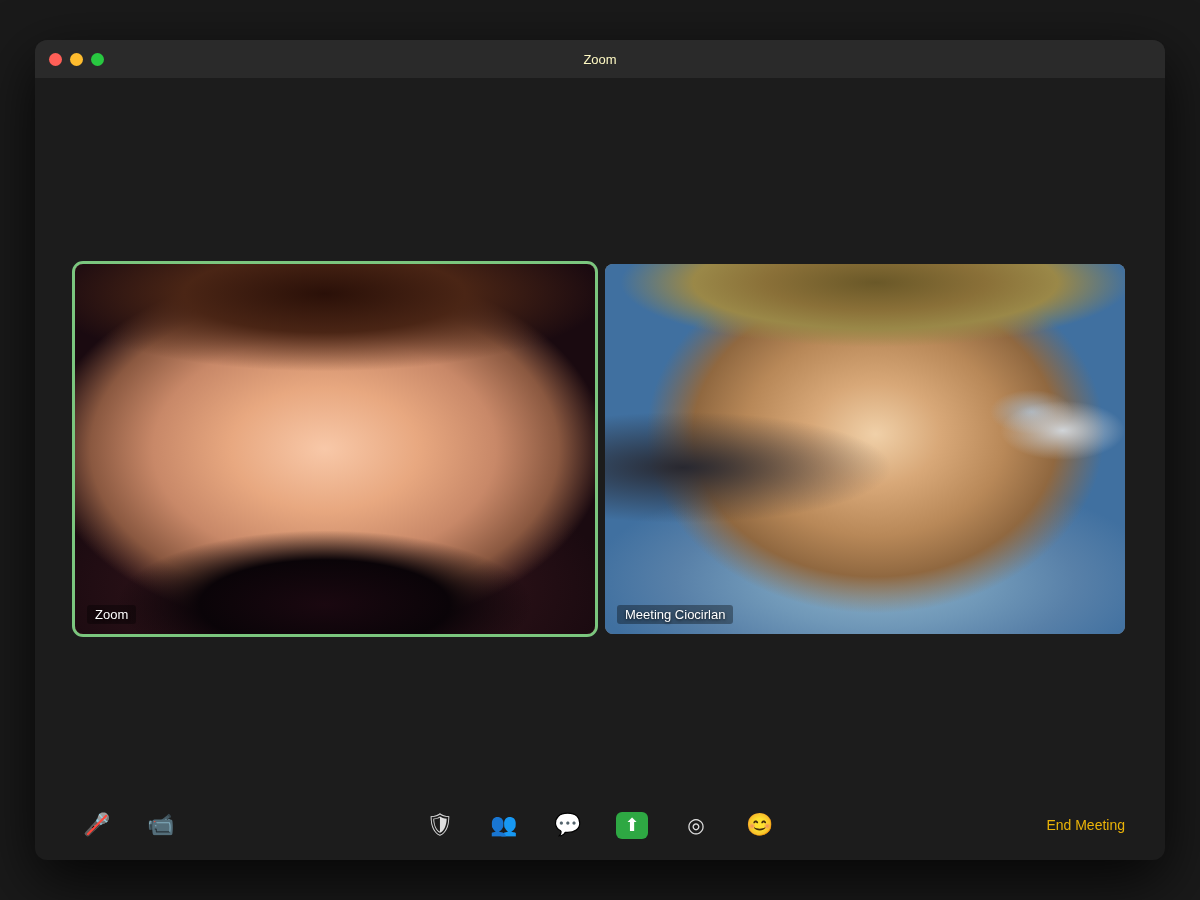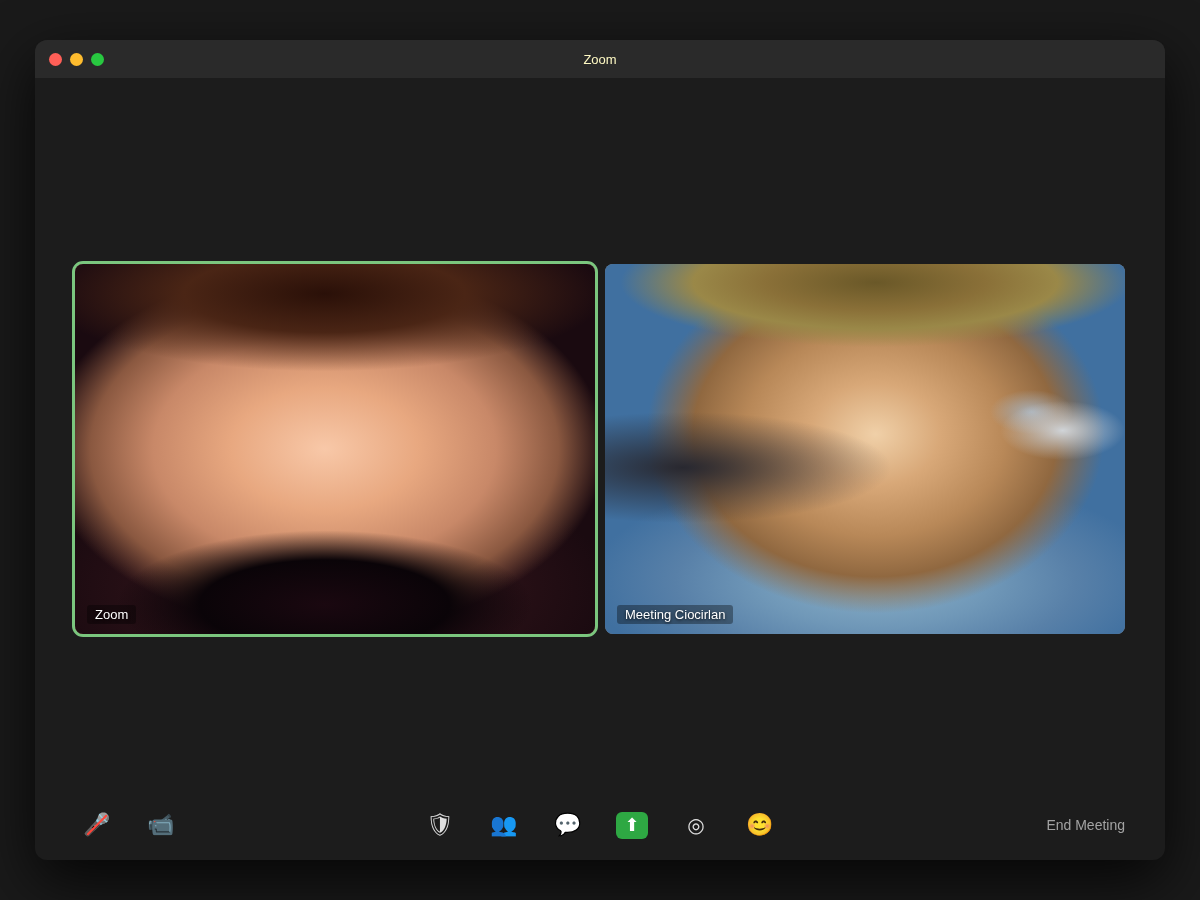--- a/index.html
+++ b/index.html
@@ -162,21 +162,21 @@
       background: #2ea843;
       border-radius: 6px;
       padding: 4px 8px;
     }
 
     .share-btn-bg .tool-icon {
       color: #fff;
     }
 
     .end-meeting-btn {
-      color: #a3a3a3;
+      color: #eab308;
       font-size: 14px;
       font-weight: 500;
       cursor: pointer;
     }
 
     .muted-icon {
       position: relative;
     }
 
     .muted-icon::after {

